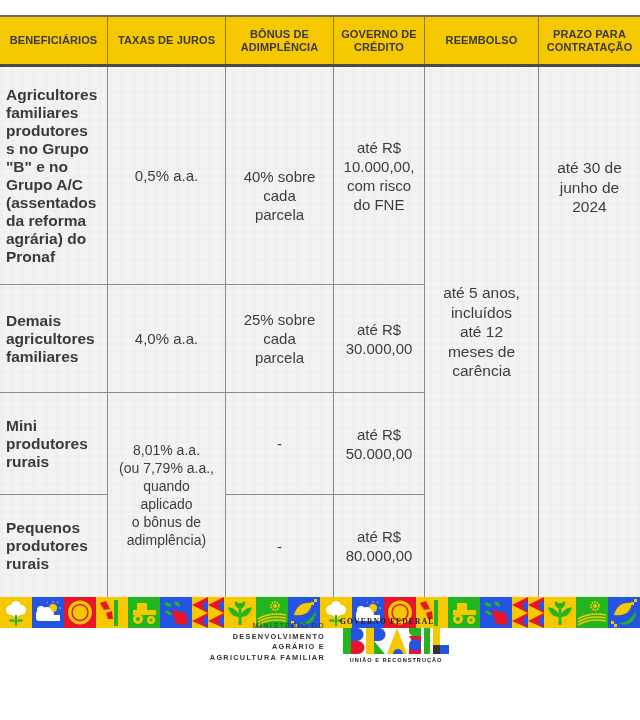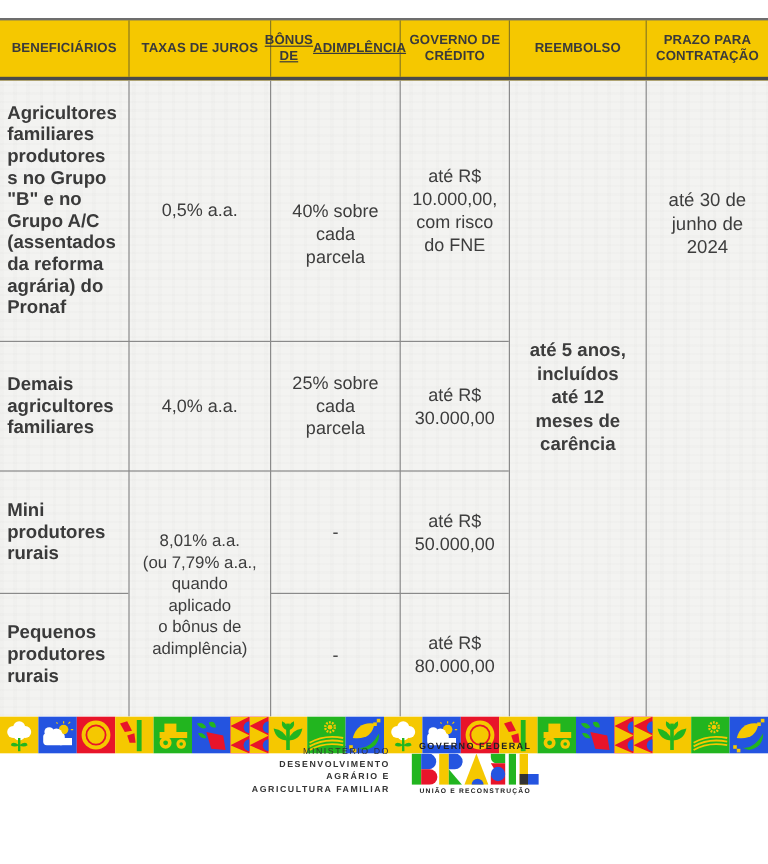--- a/index.html
+++ b/index.html
@@ -53,39 +53,39 @@
   .tile svg { display: block; width: 100%; height: 100%; }
 
   .footer { position: absolute; left: 0; top: 608px; width: 640px; height: 70px; }
   .ministry {
     position: absolute; right: 315px; top: 13px; text-align: right;
     font-size: 7.3px; line-height: 10.5px; letter-spacing: 1.3px; color: #333;
   }
   .ministry .l1 { font-weight: normal; }
   .ministry .b { font-weight: bold; }
   .gov { position: absolute; left: 340px; top: 9px; width: 112px; }
-  .gov .gtitle { font-size: 7.5px; font-weight: bold; letter-spacing: 1.2px; color: #222; text-align: center; line-height: 9px; }
+  .gov .gtitle { font-size: 7.5px; font-weight: bold; letter-spacing: 1.2px; color: #222; text-align: left; line-height: 9px; font-family: Liberation Serif, serif; }
   .gov .gsub { font-size: 5.6px; font-weight: bold; letter-spacing: 1px; color: #222; text-align: center; margin-top: 3px; }
   .gov svg { display: block; margin: 2px auto 0; }
 </style>
 </head>
 <body>
 
 <div class="top-gap"></div>
 
 <div class="table-wrap">
 
   <div class="header">
     <div class="hcell" style="left:0;width:108px;">
       <span>BENEFICIÁRIOS</span>
     </div>
     <div class="hcell" style="left:108px;width:118px;">
       <span>TAXAS DE JUROS</span>
     </div>
-    <div class="hcell" style="left:226px;width:108px;text-decoration:underline;">
+    <div class="hcell" style="left:226px;width:108px;flex-direction:column;">
       <span>BÔNUS DE</span>
       <span>ADIMPLÊNCIA</span>
     </div>
     <div class="hcell" style="left:334px;width:91px;flex-direction:column;">
       <span>GOVERNO DE</span>
       <span>CRÉDITO</span>
     </div>
     <div class="hcell" style="left:425px;width:114px;">
       <span>REEMBOLSO</span>
     </div>
@@ -201,21 +201,21 @@
   <div class="cell" style="left:226px;top:480px;width:107px;height:102px;">
     <span>-</span>
   </div>
   <div class="cell" style="left:334px;top:480px;width:90px;height:102px;">
     <div>
       <div>até R$</div>
       <div>80.000,00</div>
     </div>
   </div>
 
-  <div class="cell" style="left:425px;top:52px;width:113px;height:530px;font-size:15.5px;line-height:19.5px;font-weight:bold;">
+  <div class="cell" style="left:425px;top:52px;width:113px;height:530px;font-size:15.5px;line-height:19.5px;">
     <div>
       <div>até 5 anos,</div>
       <div>incluídos</div>
       <div>até 12</div>
       <div>meses de</div>
       <div>carência</div>
     </div>
   </div>
   <div class="cell" style="left:539px;top:52px;width:101px;height:430px;font-size:15.5px;line-height:19.5px;align-items:flex-start;padding-top:91px;">
     <div>

